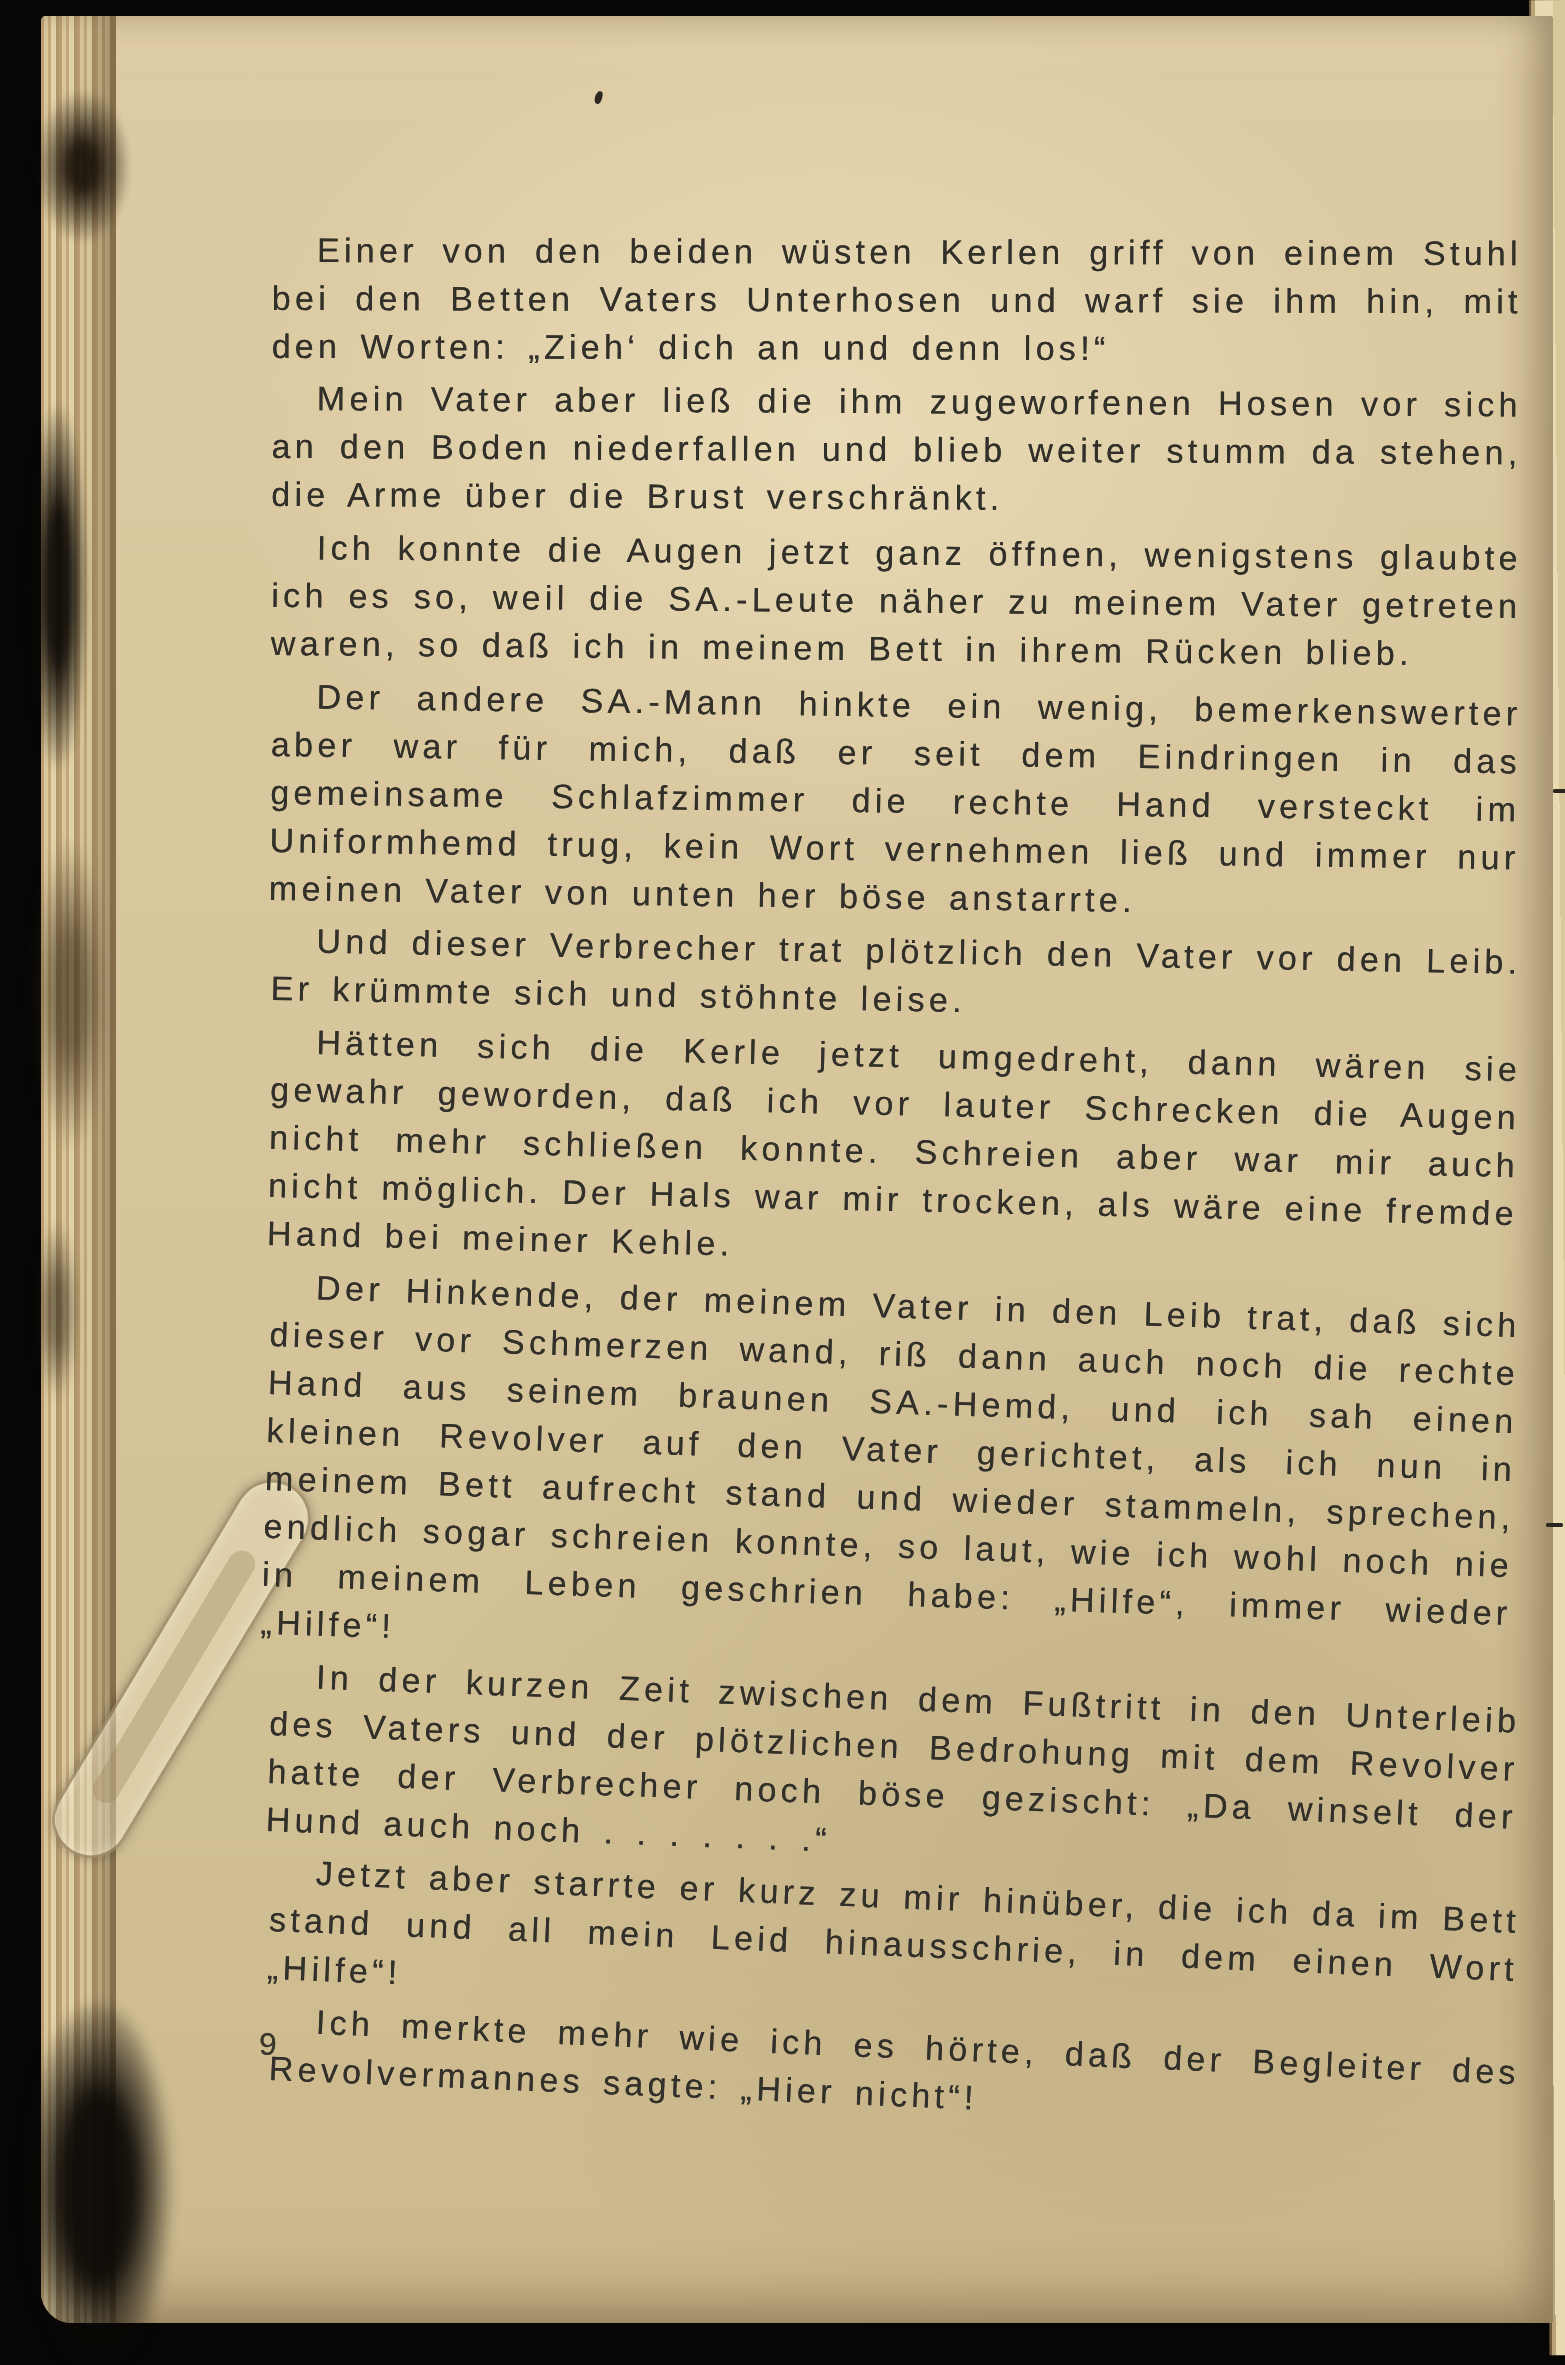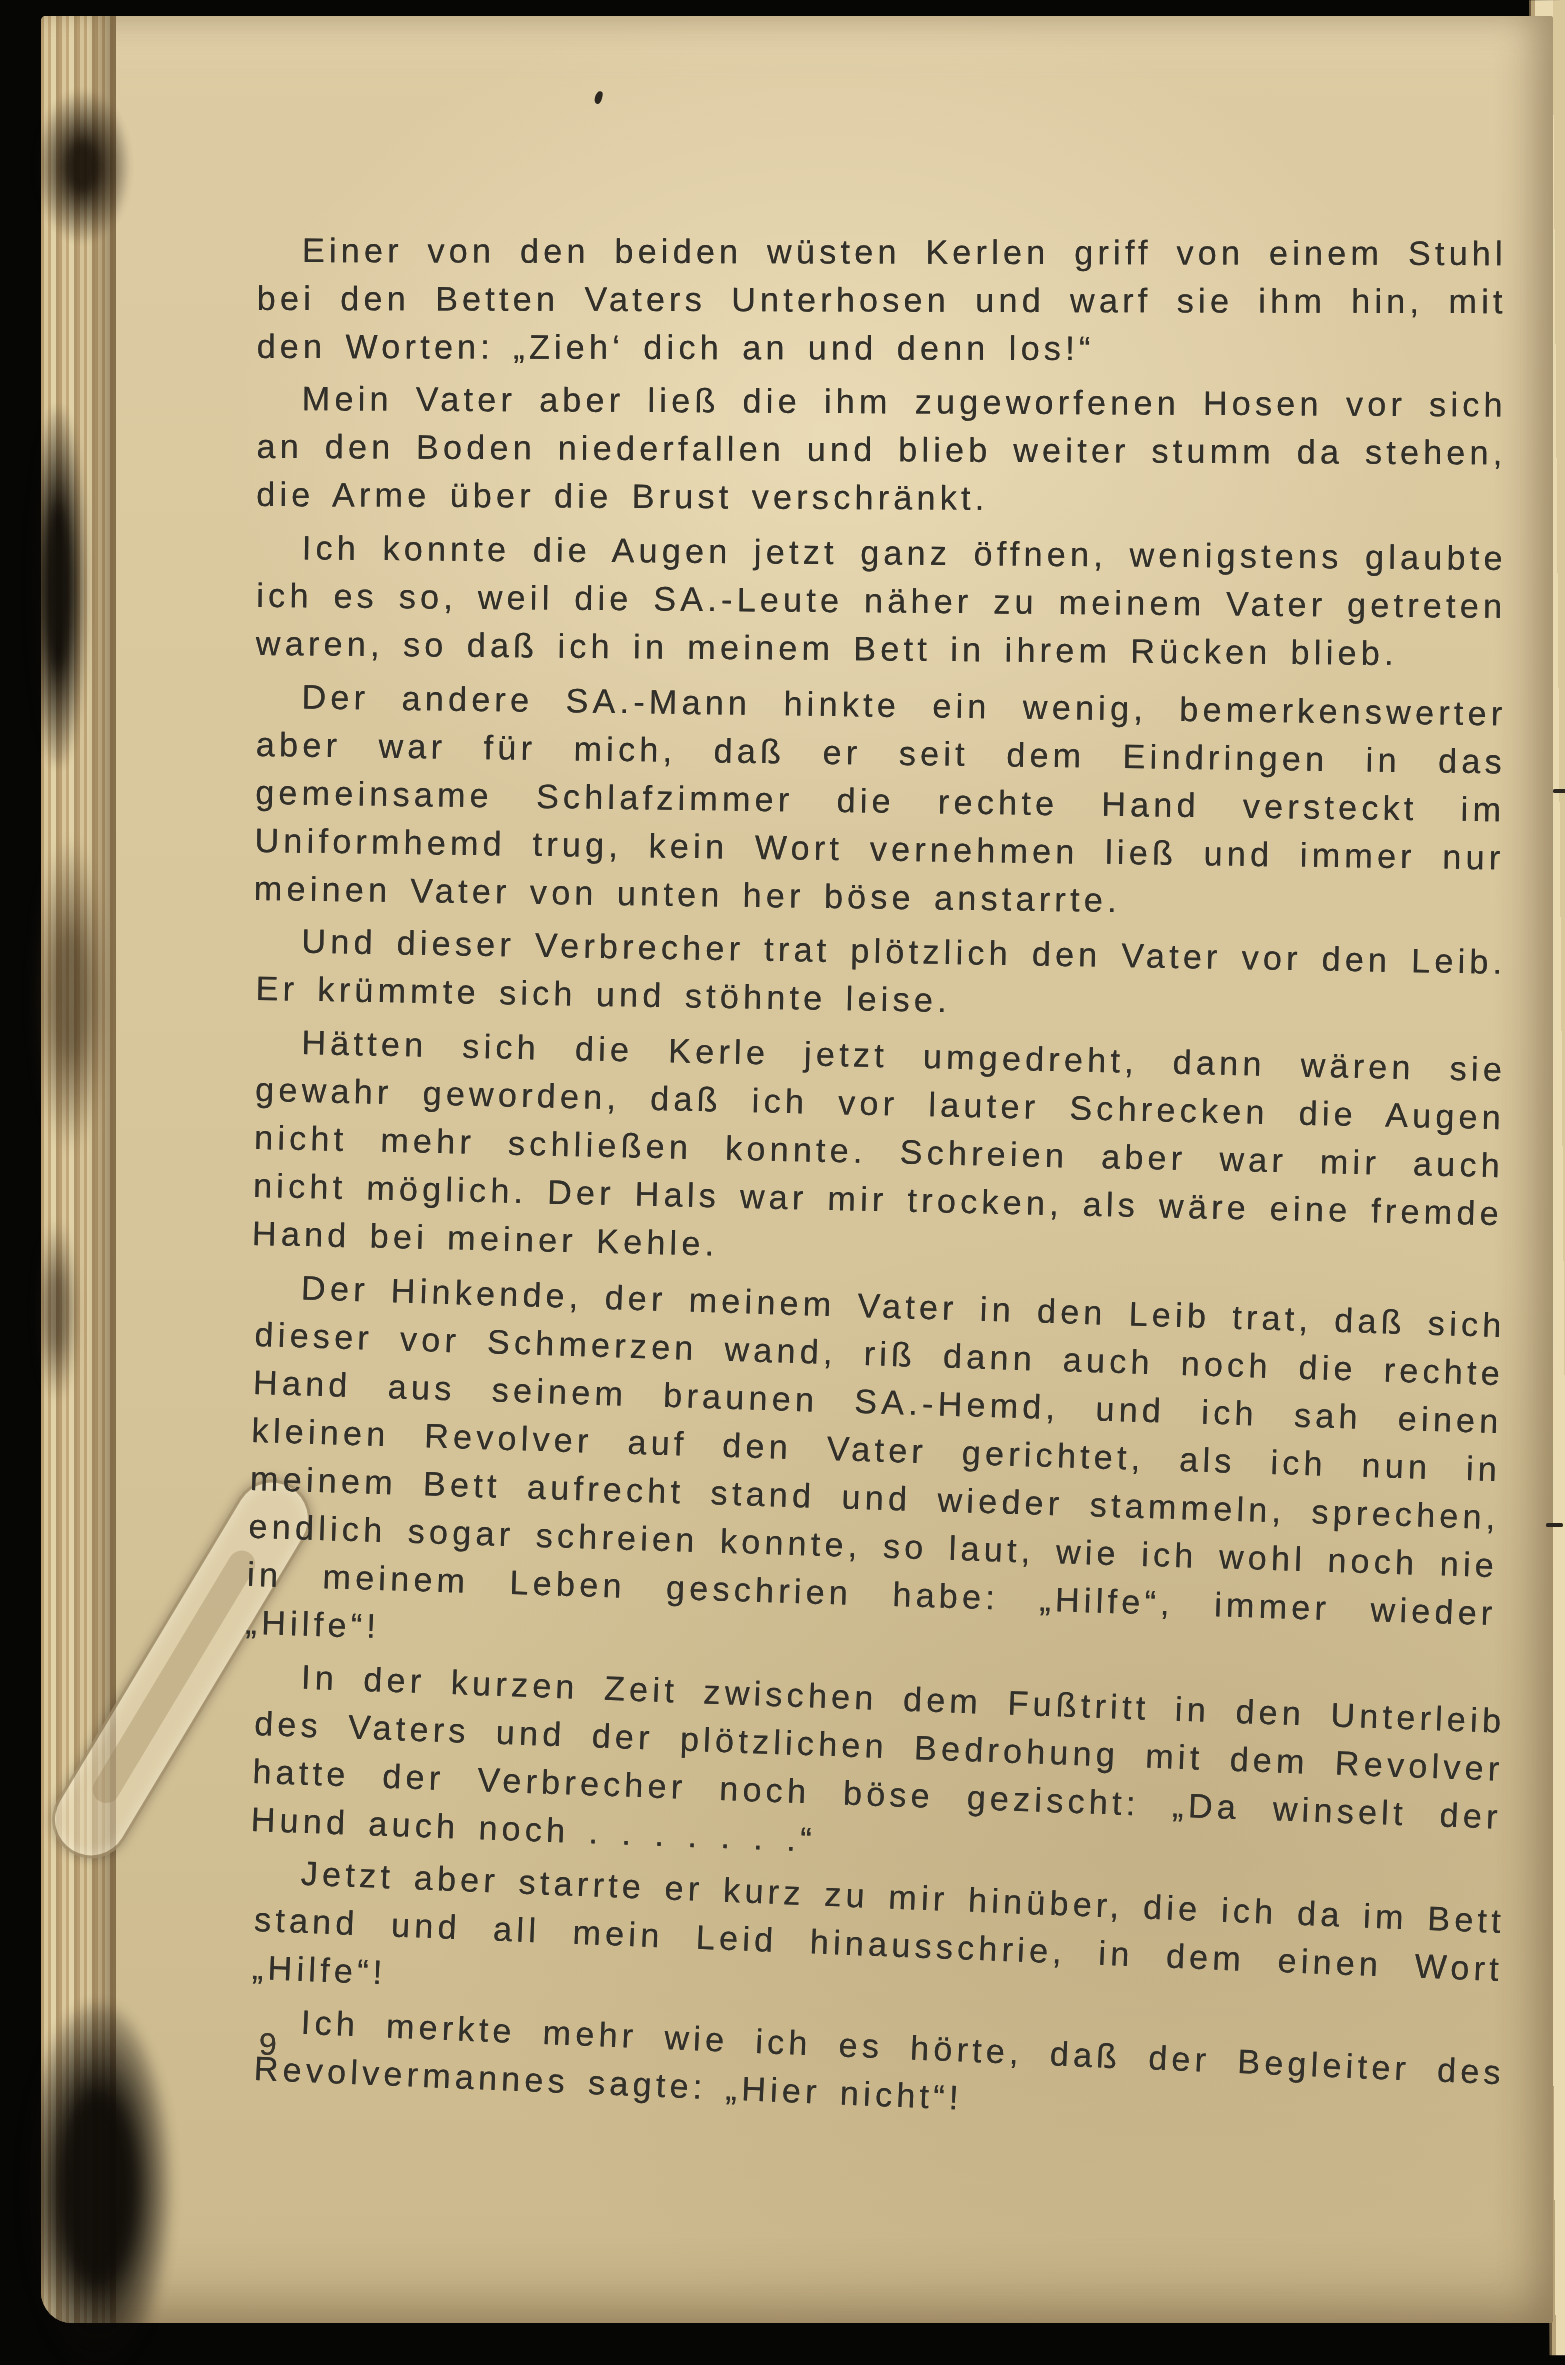--- a/index.html
+++ b/index.html
@@ -62,21 +62,21 @@
     box-shadow:0 0 11px rgba(0,0,0,0.28), inset 0 0 14px rgba(255,250,230,0.45);
   }
   .page-marker-hole{
     position:absolute;left:56px;top:20.3px;width:290px;height:27px;
     border-radius:15.7px;
     background:rgba(148,124,84,0.32);
   }
 
   
   .text-block{
-    position:absolute;left:216px;top:210px;width:1250px;
+    position:absolute;left:231px;top:210px;width:1250px;
     color:#32302a;
     font-size:34px;
     line-height:48px;
     letter-spacing:4.3px;
     word-spacing:5.5px;
     text-shadow:0 0 0.5px rgba(42,38,28,0.85);
   }
   .text-block p{
     margin:0 0 4.7px 0;
     text-indent:45px;

